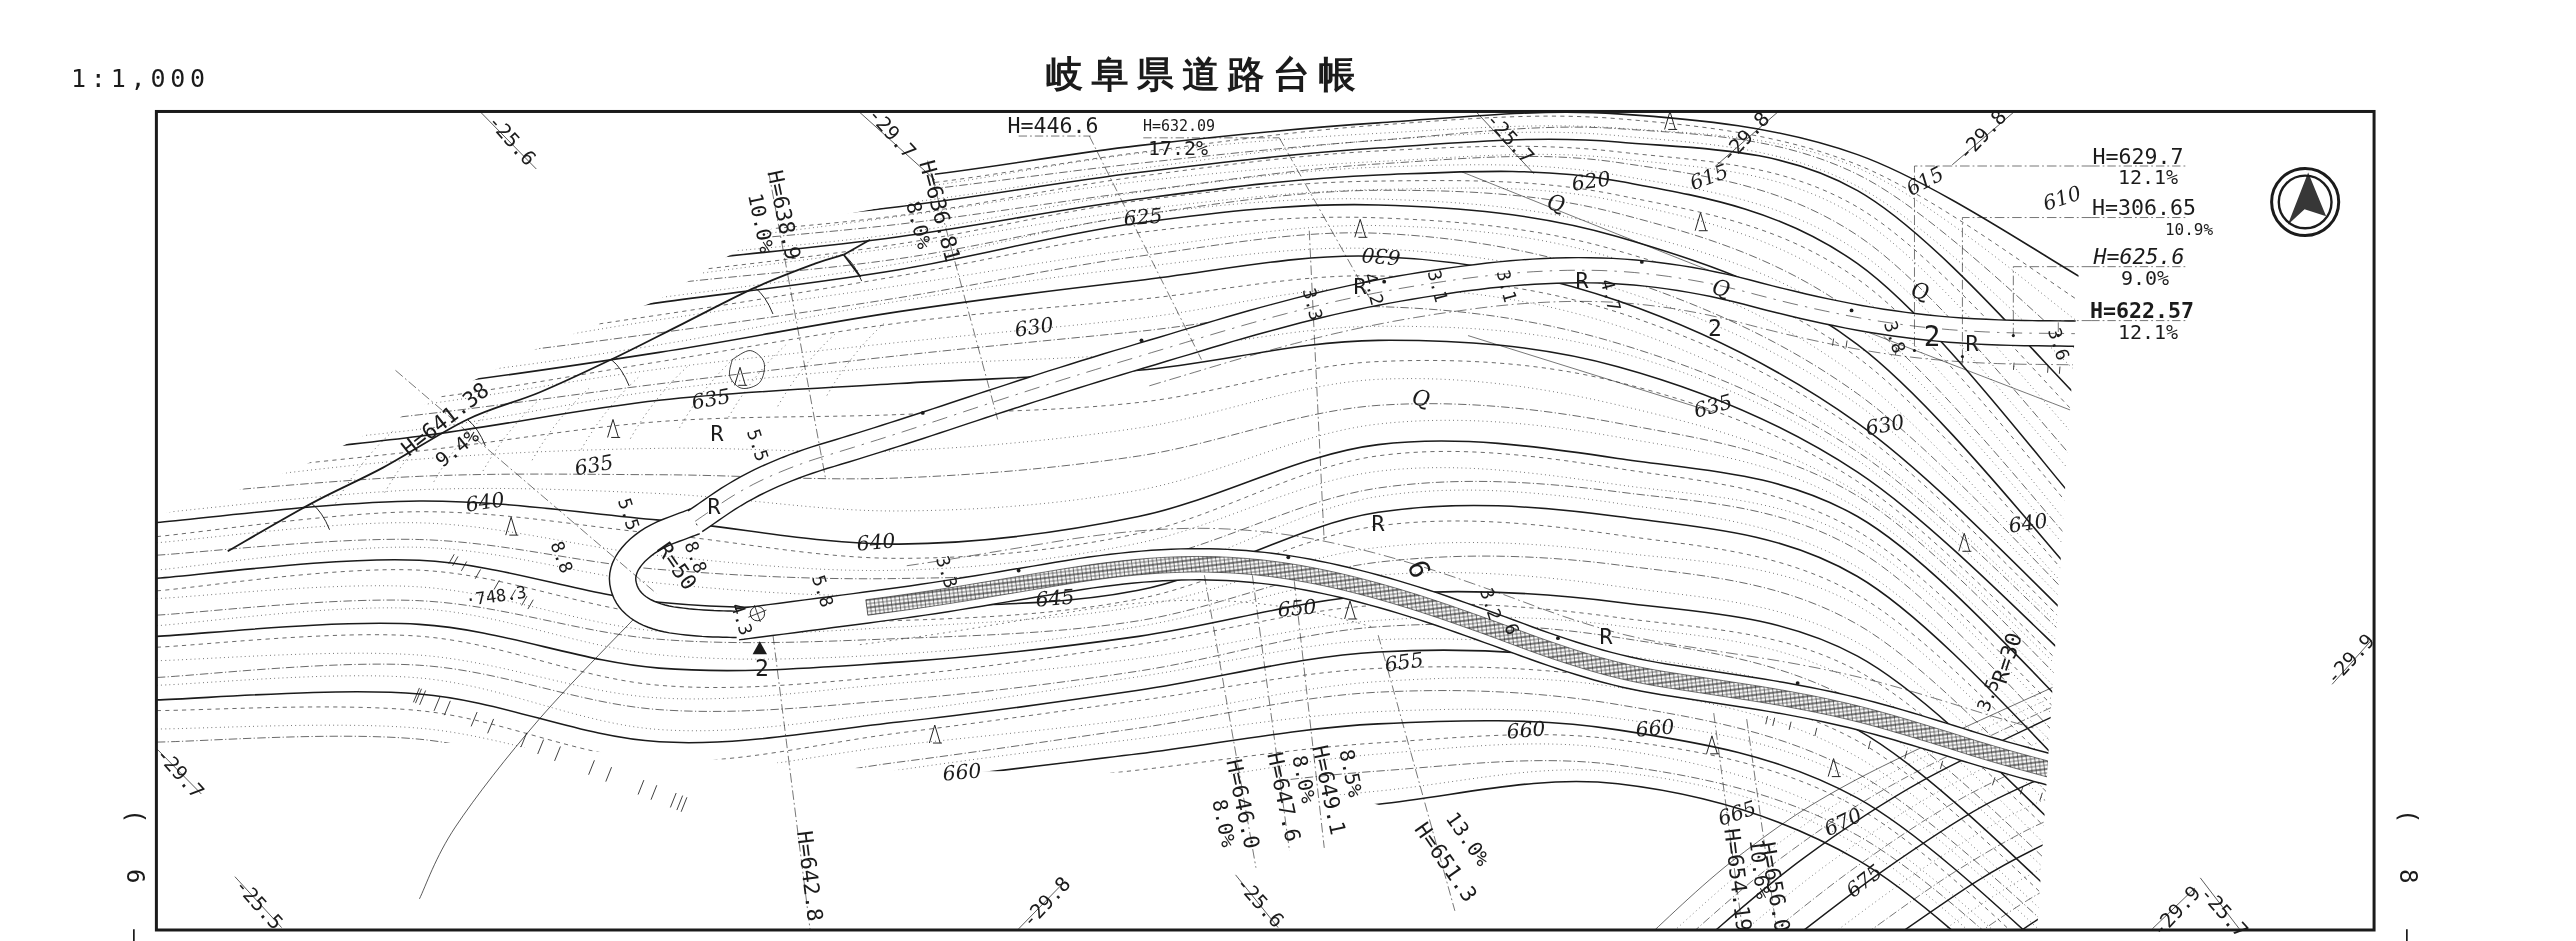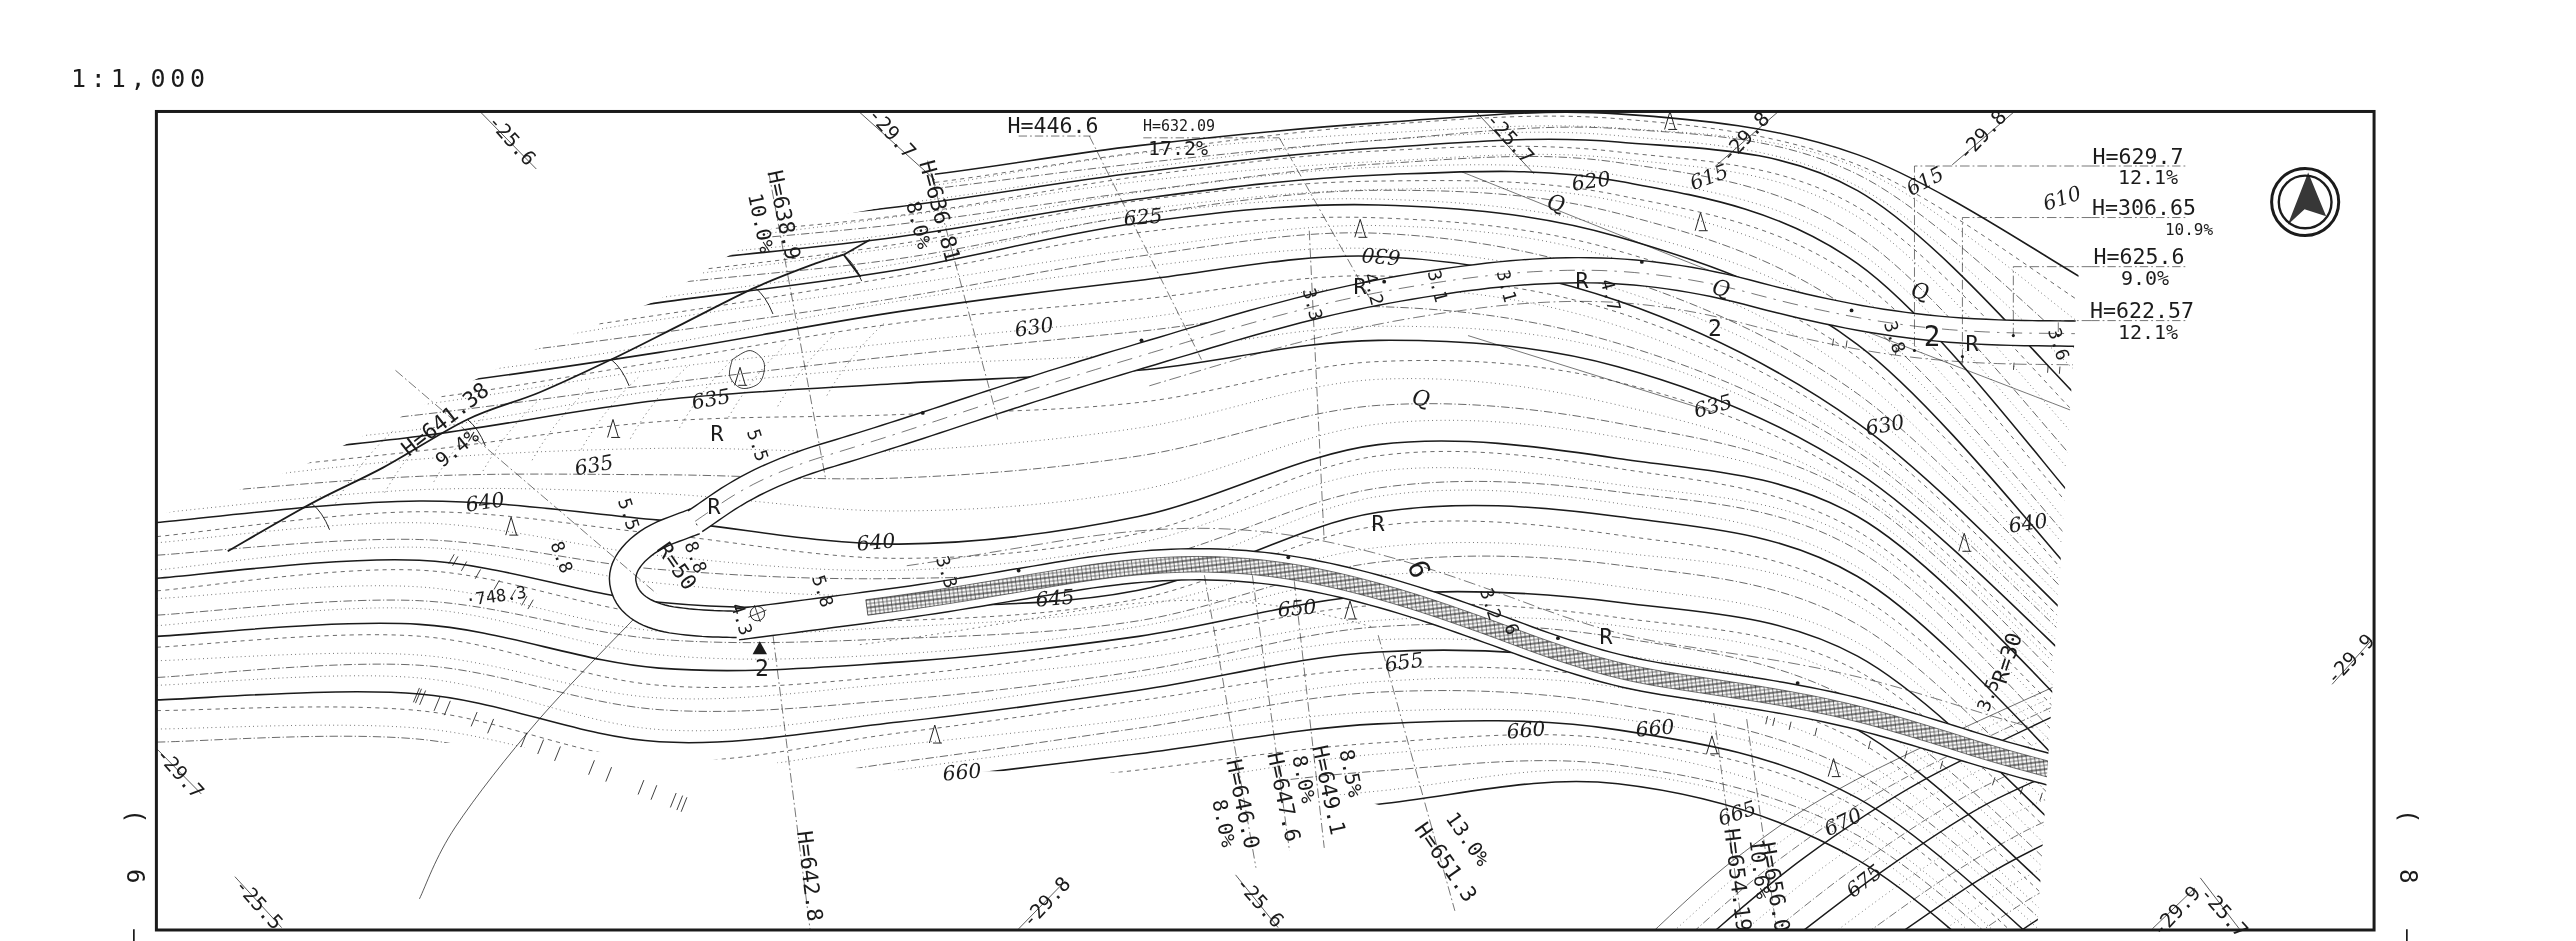--- a/index.html
+++ b/index.html
@@ -15,20 +15,21 @@
   .lb{position:absolute;white-space:nowrap;transform:translate(-50%,-50%);}
   .mono{font-family:"DejaVu Sans Mono","Liberation Mono",monospace;}
   .cl{font-family:"DejaVu Serif","Liberation Serif",serif;font-style:italic;}
   .vref{position:absolute;font-size:24px;letter-spacing:15.6px;transform:rotate(90deg);transform-origin:left top;}
 </style>
 </head>
 <body>
 
 <div id="page">
   <div class="hdr" id="scale-label">1:1,000</div>
+  <div class="hdr" id="map-title">岐阜県道路台帳</div>
   <div class="vref" style="left:149px;top:809px">( 6 ―</div>
   <div class="vref" style="left:2422px;top:809px">( 8 ―</div>
   <svg id="map-svg" width="2576" height="942" viewBox="0 0 4299 1572">
       <defs>
         <clipPath id="fieldclip">
           <polygon points="262,187 3486,187 3400,1551 262,1551"></polygon>
         </clipPath>
         <pattern id="gridpat" width="14" height="13" patternUnits="userSpaceOnUse" patternTransform="rotate(-7)">
           <path d="M0 1H14M0 6.5H14M0 12H14M3 0V13M10 0V13" stroke="#1b1b1b" stroke-width="1" fill="none"></path>
         </pattern>
@@ -274,23 +275,23 @@
       <div class="lb mono" style="left: 1351px; top: 773px; font-size: 20px; transform: translate(-50%, -50%) rotate(78deg);">8.5%</div>
       <div class="lb mono" style="left: 1446px; top: 862px; font-size: 21.6px; transform: translate(-50%, -50%) rotate(55deg);">H=651.3</div>
       <div class="lb mono" style="left: 1468px; top: 839px; font-size: 20px; transform: translate(-50%, -50%) rotate(55deg);">13.0%</div>
       <div class="lb mono" style="left: 1738px; top: 880px; font-size: 21.6px; transform: translate(-50%, -50%) rotate(83deg);">H=654.19</div>
       <div class="lb mono" style="left: 1760px; top: 869px; font-size: 20px; transform: translate(-50%, -50%) rotate(83deg);">10.6%</div>
       <div class="lb mono" style="left: 1775px; top: 887px; font-size: 21.6px; transform: translate(-50%, -50%) rotate(80deg);">H=656.0</div>
       <div class="lb mono" style="left: 2138px; top: 156px; font-size: 21.6px; transform: translate(-50%, -50%) rotate(0deg);">H=629.7</div>
       <div class="lb mono" style="left: 2148px; top: 177px; font-size: 20px; transform: translate(-50%, -50%) rotate(0deg);">12.1%</div>
       <div class="lb mono" style="left: 2144px; top: 207px; font-size: 21.6px; transform: translate(-50%, -50%) rotate(0deg);">H=306.65</div>
       <div class="lb mono" style="left: 2148px; top: 229px; font-size: 16px; transform: translate(-50%, -50%) rotate(0deg); margin-left: 41px;">10.9%</div>
-      <div class="lb mono" style="left: 2139px; top: 256px; font-size: 21.6px; transform: translate(-50%, -50%) rotate(0deg);">H=625.6</div>
+      <div class="lb mono" style="left: 2139px; top: 256px; font-size: 21.6px; transform: translate(-50%, -50%) rotate(0deg); font-style: italic;">H=625.6</div>
       <div class="lb mono" style="left: 2145px; top: 278px; font-size: 20px; transform: translate(-50%, -50%) rotate(0deg);">9.0%</div>
-      <div class="lb mono" style="left: 2142px; top: 310px; font-size: 21.6px; transform: translate(-50%, -50%) rotate(0deg);">H=622.57</div>
+      <div class="lb mono" style="left: 2142px; top: 310px; font-size: 21.6px; transform: translate(-50%, -50%) rotate(0deg); font-weight: bold;">H=622.57</div>
       <div class="lb mono" style="left: 2148px; top: 332px; font-size: 20px; transform: translate(-50%, -50%) rotate(0deg);">12.1%</div>
       <div class="lb cl" style="left: 2062px; top: 198px; font-size: 20.4px; transform: translate(-50%, -50%) rotate(-18deg);">610</div>
       <div class="lb cl" style="left: 1925px; top: 181px; font-size: 20.4px; transform: translate(-50%, -50%) rotate(-28deg);">615</div>
       <div class="lb cl" style="left: 1709px; top: 177px; font-size: 20.4px; transform: translate(-50%, -50%) rotate(-20deg);">615</div>
       <div class="lb cl" style="left: 1591px; top: 181px; font-size: 20.4px; transform: translate(-50%, -50%) rotate(-8deg);">620</div>
       <div class="lb cl" style="left: 1143px; top: 217px; font-size: 20.4px; transform: translate(-50%, -50%) rotate(-5deg);">625</div>
       <div class="lb cl" style="left: 1381px; top: 256px; font-size: 20.4px; transform: translate(-50%, -50%) rotate(185deg);">630</div>
       <div class="lb cl" style="left: 1885px; top: 425px; font-size: 20.4px; transform: translate(-50%, -50%) rotate(-10deg);">630</div>
       <div class="lb cl" style="left: 1034px; top: 327px; font-size: 20.4px; transform: translate(-50%, -50%) rotate(-8deg);">630</div>
       <div class="lb cl" style="left: 711px; top: 399px; font-size: 20.4px; transform: translate(-50%, -50%) rotate(-10deg);">635</div>

